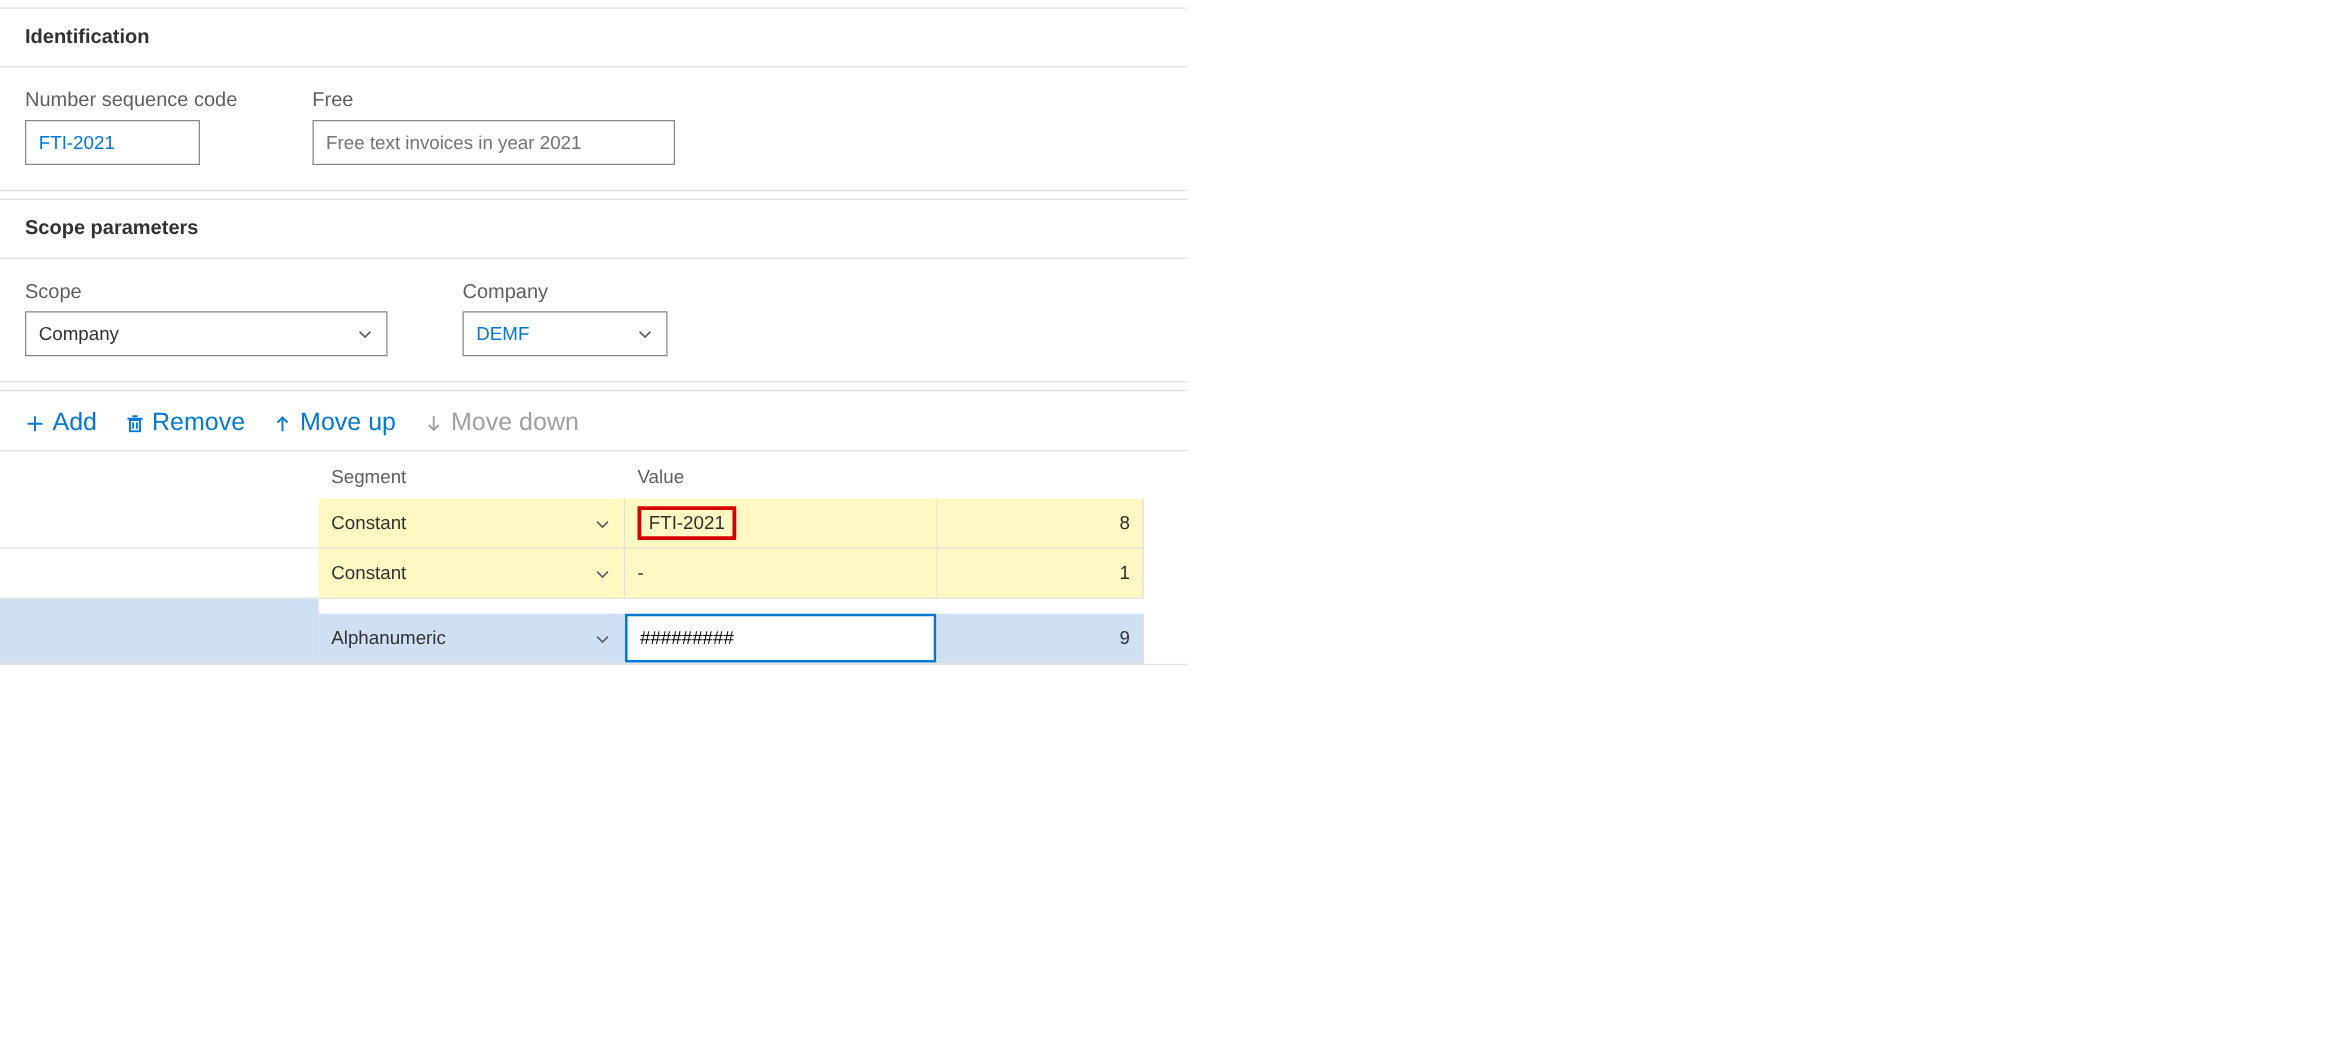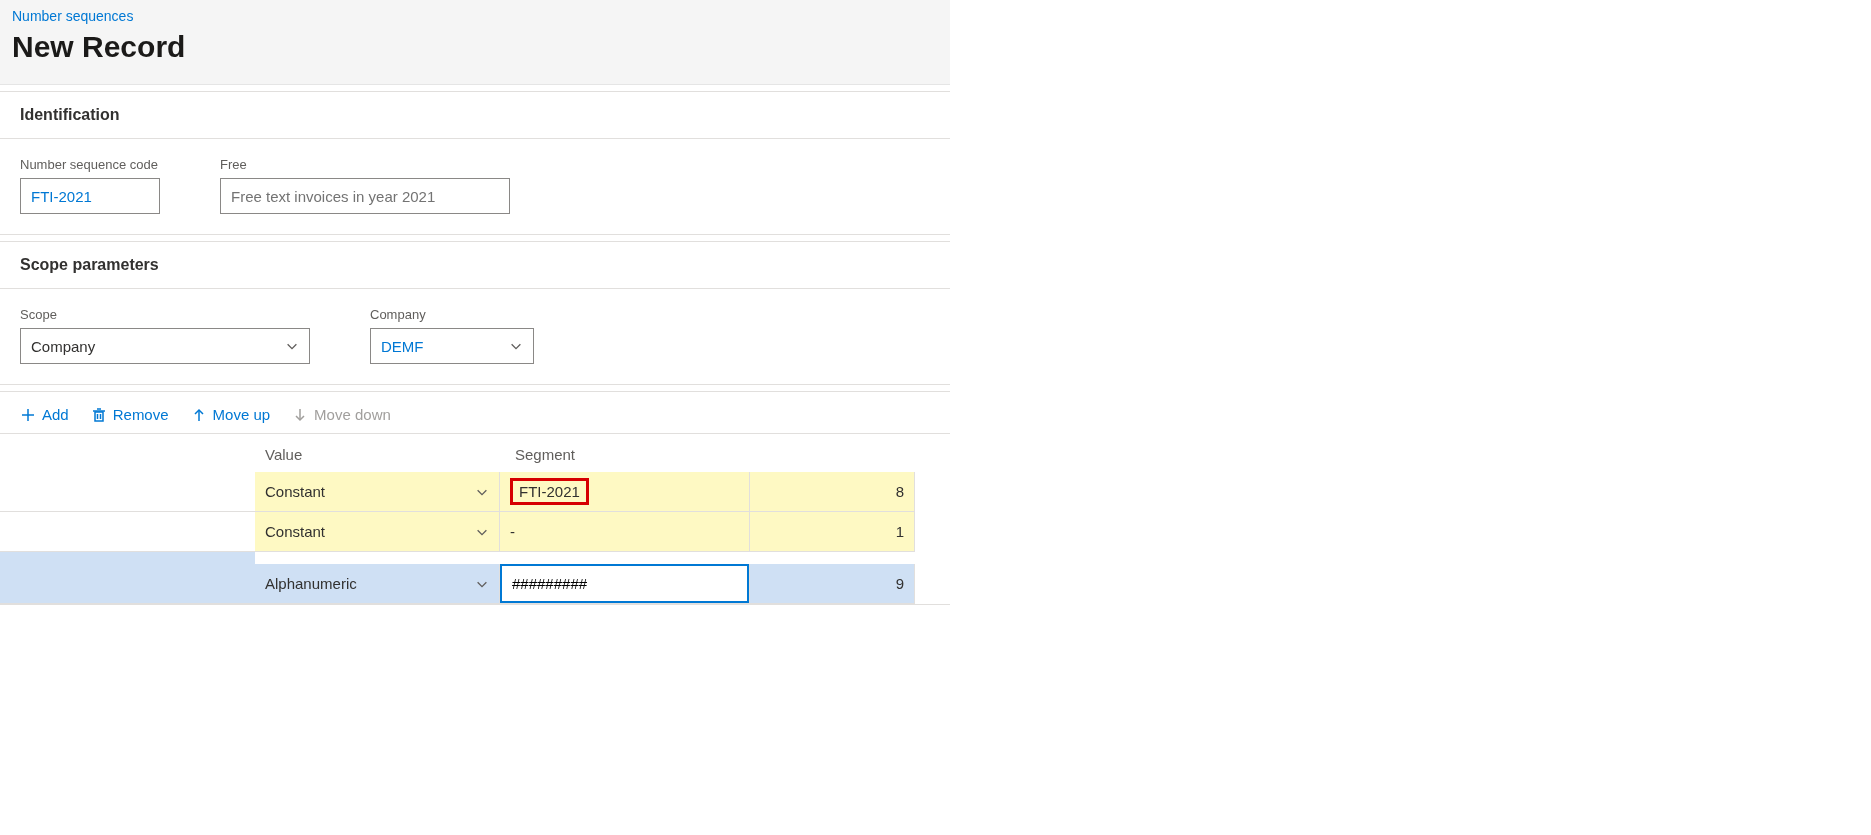--- a/index.html
+++ b/index.html
@@ -44,21 +44,21 @@
   .section-body {
     padding: 18px 20px 20px 20px;
     display: flex;
     gap: 60px;
   }
   .field {
     display: flex;
     flex-direction: column;
   }
   .field-label {
-    font-size: 13px;
+    font-size: 16px;
     color: #605e5c;
     margin-bottom: 6px;
   }
   .text-input {
     border: 1px solid #8a8886;
     height: 36px;
     padding: 0 10px;
     font-size: 15px;
     background: #fff;
     color: #737373;
@@ -91,21 +91,21 @@
     gap: 22px;
     padding: 14px 20px 10px 20px;
     align-items: center;
   }
   .tool-btn {
     display: inline-flex;
     align-items: center;
     gap: 6px;
     background: none;
     border: none;
-    font-size: 15px;
+    font-size: 20px;
     cursor: pointer;
     color: #0078d4;
     padding: 0;
   }
   .tool-btn.disabled { color: #a19f9d; cursor: default; }
   .tool-btn svg { stroke: currentColor; fill: none; stroke-width: 1.5; }
   .tool-btn .icon { width: 16px; height: 16px; display: inline-flex; align-items:center; justify-content:center;}
   
   .grid {
     border-top: 1px solid #e1dfdd;
@@ -151,24 +151,20 @@
     border: 3px solid #d60000;
     padding: 2px 6px;
     display: inline-block;
   }
 </style>
 </head>
 <body>
 
 <div class="page">
 
-  <div class="header-area">
-    <div class="breadcrumb">Number sequences</div>
-    <div class="page-title">New Record</div>
-  </div>
 
   <div class="section">
     <div class="section-header">Identification</div>
     <div class="section-body">
       <div class="field">
         <span class="field-label">Number sequence code</span>
         <input class="text-input small blue-text" type="text" value="FTI-2021" style="">
       </div>
       <div class="field">
         <span class="field-label">Free</span>
@@ -245,22 +241,22 @@
               <polyline points="4,9 8,13 12,9"></polyline>
             </svg>
         </span>
         <span>Move down</span>
       </button>
     </div>
 
     <div class="grid">
       <div class="grid-header">
         <div class="col-spacer"></div>
+        <div class="grid-cell col-seg">Segment</div>
         <div class="grid-cell col-val">Value</div>
-        <div class="grid-cell col-seg">Segment</div>
       </div>
 
       <div class="grid-row">
         <div class="col-spacer"></div>
         <div class="grid-cell col-seg">
           <span class="plain">Constant</span>
           <span class="chev">
             <svg viewBox="0 0 16 16" width="14" height="14">
                 <polyline points="3,6 8,11 13,6"></polyline>
               </svg>

